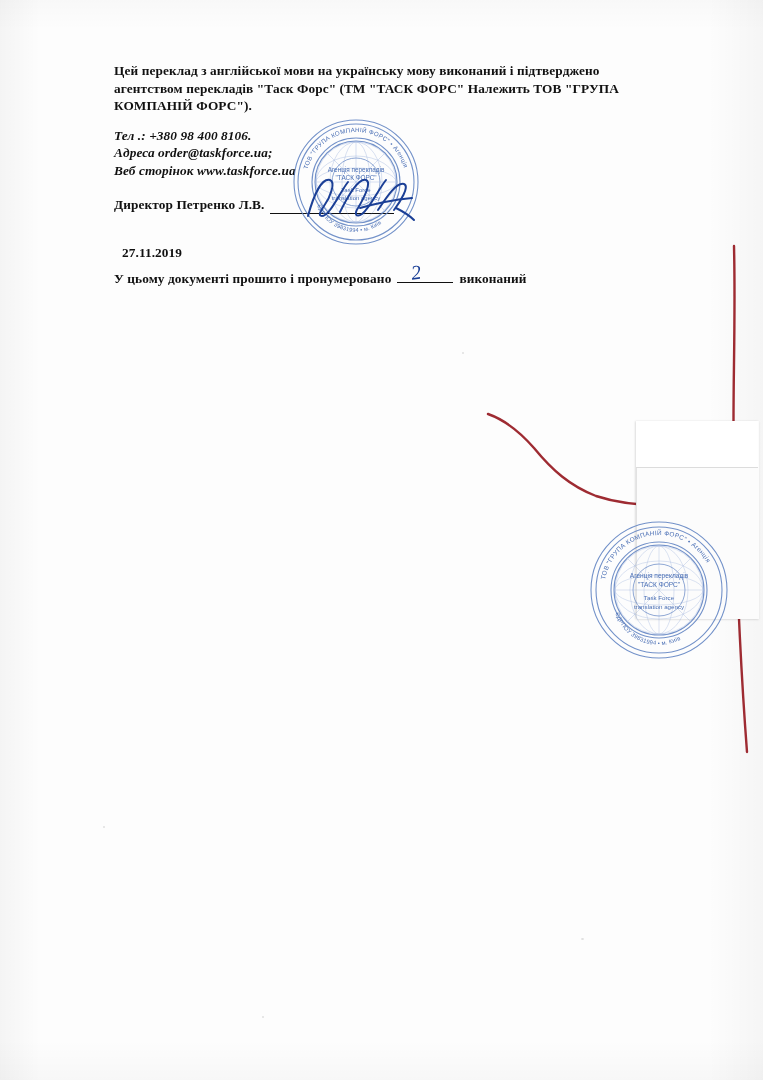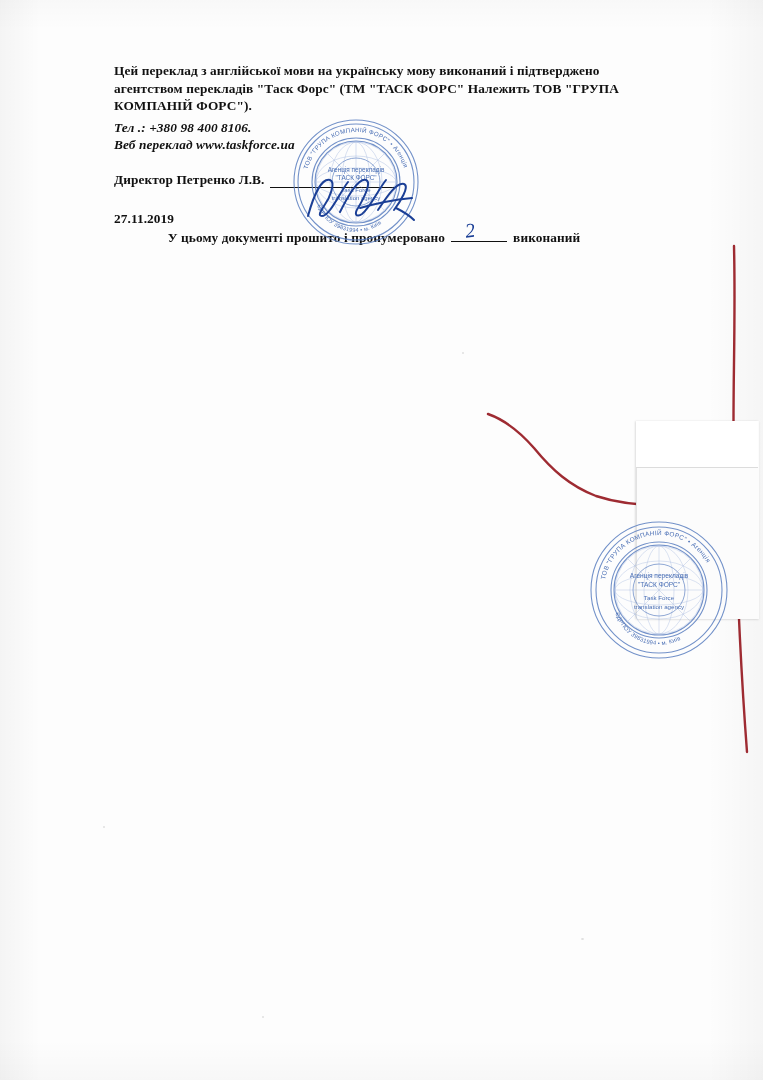--- a/index.html
+++ b/index.html
@@ -40,21 +40,21 @@
     left: 114px;
     top: 62px;
     width: 520px;
     color: #111;
     font-size: 13.3px;
     line-height: 17.5px;
     font-weight: bold;
     letter-spacing: .1px;
   }
   .para-main {
-    margin: 0 0 4px 0;
+    margin: 0 0 12px 0;
   }
   .line {
     margin: 0;
     white-space: nowrap;
     font-style: italic;
   }
   .gap-md { height: 17px; }
   .gap-lg { height: 22px; }
 
   .director-row {
@@ -63,26 +63,25 @@
     align-items: flex-end;
   }
   .sign-rule {
     display: inline-block;
     width: 124px;
     border-bottom: 1.3px solid #111;
     margin-left: 6px;
     height: 13px;
   }
 
-  .date-line { margin: 0; }
+  .date-line { margin: 8px; }
   .pages-row {
     display: flex;
     align-items: baseline;
     white-space: nowrap;
-    justify-content: center;
   }
   .pages-blank {
     display: inline-block;
     width: 56px;
     border-bottom: 1.3px solid #111;
     height: 13px;
     margin: 0 6px;
     position: relative;
   }
   .handwritten-2 {
@@ -151,21 +150,22 @@
   <div class="speck" style="left:103px;top:826px;width:2px;height:2px;"></div>
   <div class="speck" style="left:581px;top:938px;width:3px;height:2px;"></div>
   <div class="speck" style="left:262px;top:1016px;width:2px;height:2px;"></div>
   <div class="speck" style="left:462px;top:352px;width:2px;height:2px;"></div>
 
   <div class="text-block">
 
     <p class="para-main">Цей переклад з англійської мови на українську мову виконаний і підтверджено агентством перекладів "Таск Форс" (ТМ "ТАСК ФОРС" Належить ТОВ "ГРУПА КОМПАНІЙ ФОРС").</p>
 
     <p class="line">Тел .: +380 98 400 8106.</p>
-    <p class="line">Веб переклад www.taskforce.ua</p>
+    <p class="line">Адреса order@taskforce.ua;</p>
+    <p class="line">Веб сторінок www.taskforce.ua</p>
 
     <div class="gap-md"></div>
 
     <div class="director-row">
       <span>Директор Петренко Л.В.</span>
       <span class="sign-rule"></span>
     </div>
 
     <div class="gap-lg"></div>
 

